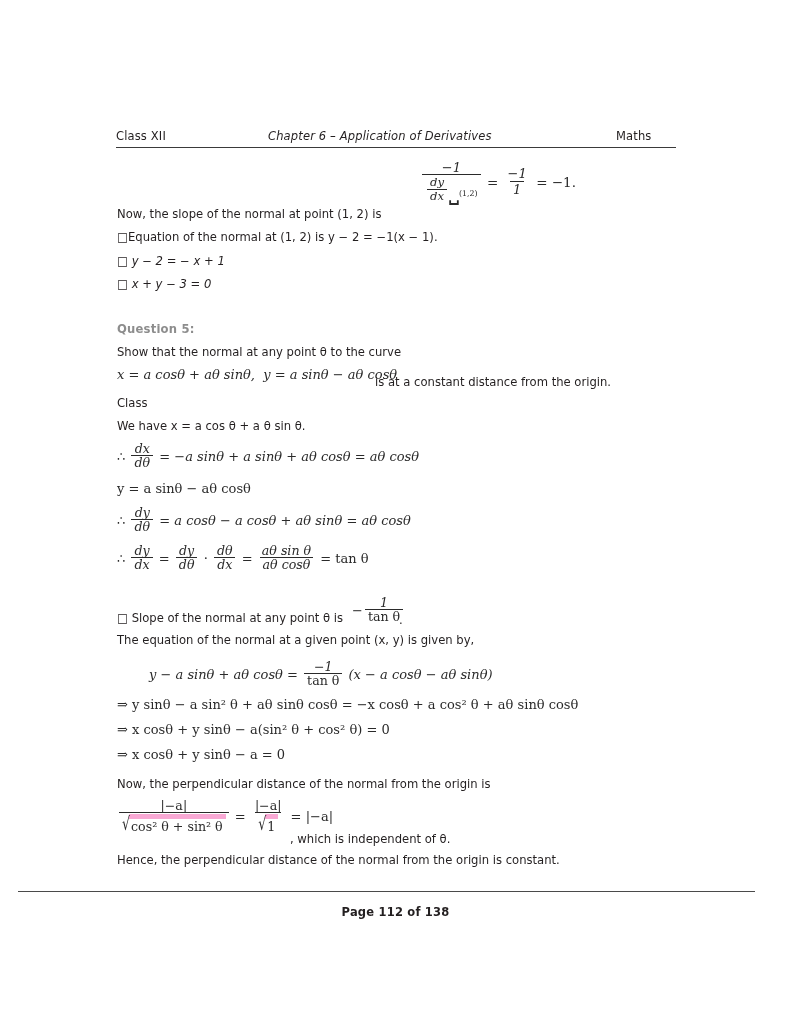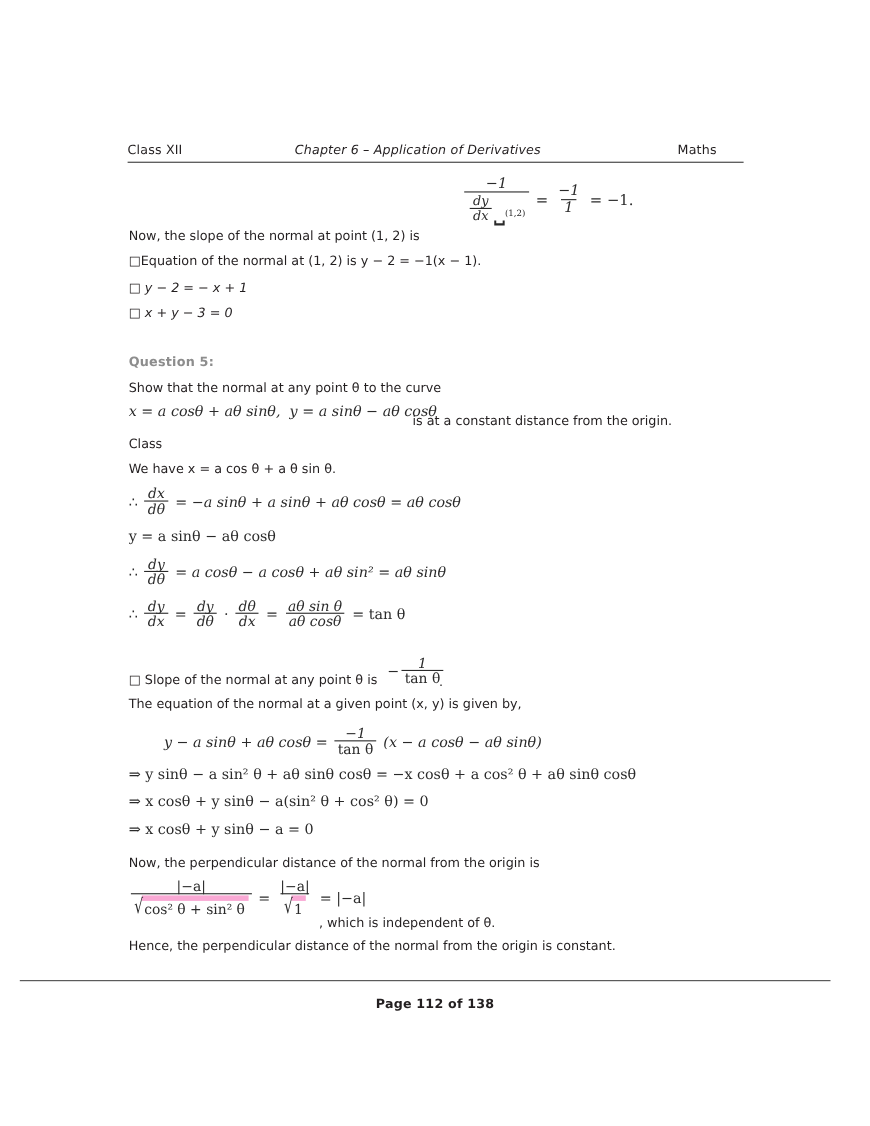--- a/index.html
+++ b/index.html
@@ -232,21 +232,21 @@
   </div>
 
   <div class="math" style="left:117px; top:481px; font-size:13px;">y = a sinθ − aθ cosθ</div>
 
   <div class="math" style="left:117px; top:507px; font-size:13px;">
     <span class="fn">∴</span>
     <span class="frac">
       <span class="num"><span class="v">dy</span></span>
       <span class="den"><span class="v">dθ</span></span>
     </span>
-    <span class="v">= a cosθ − a cosθ + aθ sin² = aθ sinθ</span>
+    <span class="v">= a cosθ − a cosθ + aθ sinθ = aθ cosθ</span>
   </div>
 
   <div class="math" style="left:117px; top:545px; font-size:13px;">
     <span class="fn">∴</span>
     <span class="frac">
       <span class="num"><span class="v">dy</span></span>
       <span class="den"><span class="v">dx</span></span>
     </span>
     <span class="fn">=</span>
     <span class="frac">

